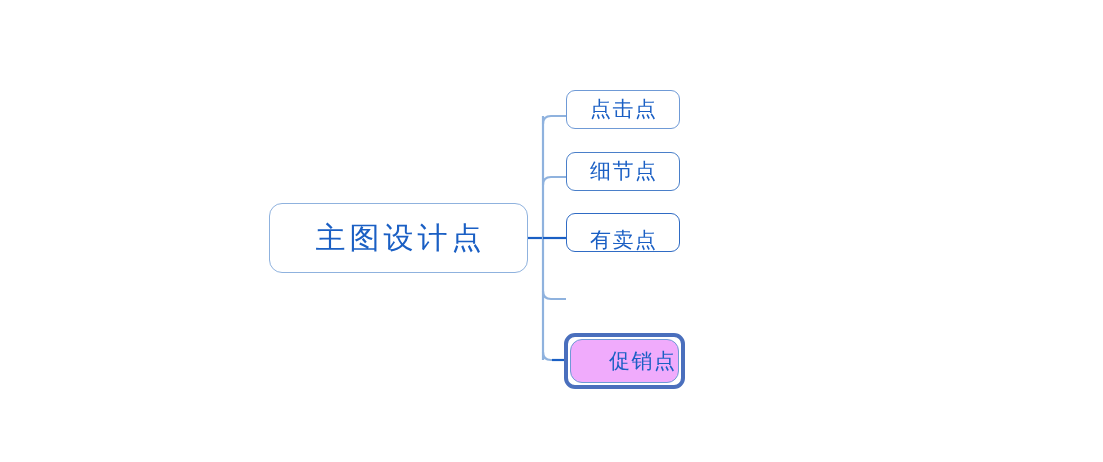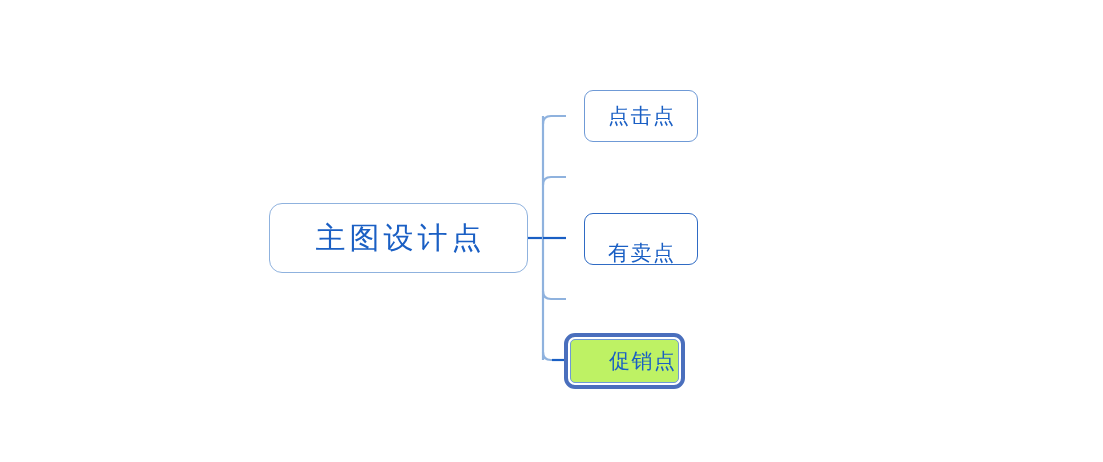--- a/index.html
+++ b/index.html
@@ -50,23 +50,23 @@
     line-height: 1;
     letter-spacing: 4px;
     text-indent: 4px;
     white-space: nowrap;
     font-family: "Liberation Serif", "DejaVu Serif", serif;
   }
 
   
   .child-node {
     position: absolute;
-    left: 584px;
+    left: 566px;
     width: 114px;
-    height: 52px;
+    height: 39px;
     box-sizing: border-box;
     border: 1.5px solid #4a7fc9;
     border-radius: 9px;
     background: #ffffff;
     display: flex;
     align-items: center;
     justify-content: center;
   }
   .child-node.soft {
     border-color: #6f9ad6;
@@ -90,22 +90,22 @@
     border-radius: 11px;
     padding: 2px;
     background: #ffffff;
     display: block;
   }
   .child-node.selected .inner-frame {
     width: 100%;
     height: 100%;
     box-sizing: border-box;
     border: 1.5px solid #6f9ad6;
-    border-radius: 5px;
-    background: #bef264;
+    border-radius: 12px;
+    background: #f0abfc;
     display: flex;
     align-items: center;
     justify-content: center;
     padding-left: 35px;
   }
 </style>
 </head>
 <body>
 
 <div id="canvas">
@@ -129,20 +129,23 @@
   </svg>
 
   <div class="root-node">
     <span class="root-label">主图设计点</span>
   </div>
 
   <div class="child-node soft" style="top:90px;">
     <span class="child-label">点击点</span>
   </div>
 
+  <div class="child-node" style="top:152px;">
+    <span class="child-label">细节点</span>
+  </div>
 
   <div class="child-node" style="top:213px; border-color:#2f6bc4;align-items:flex-end;">
     <span class="child-label">有卖点</span>
   </div>
 
 
   <div class="child-node selected" style="top:333px;">
     <div class="inner-frame">
       <span class="child-label">促销点</span>
     </div>

